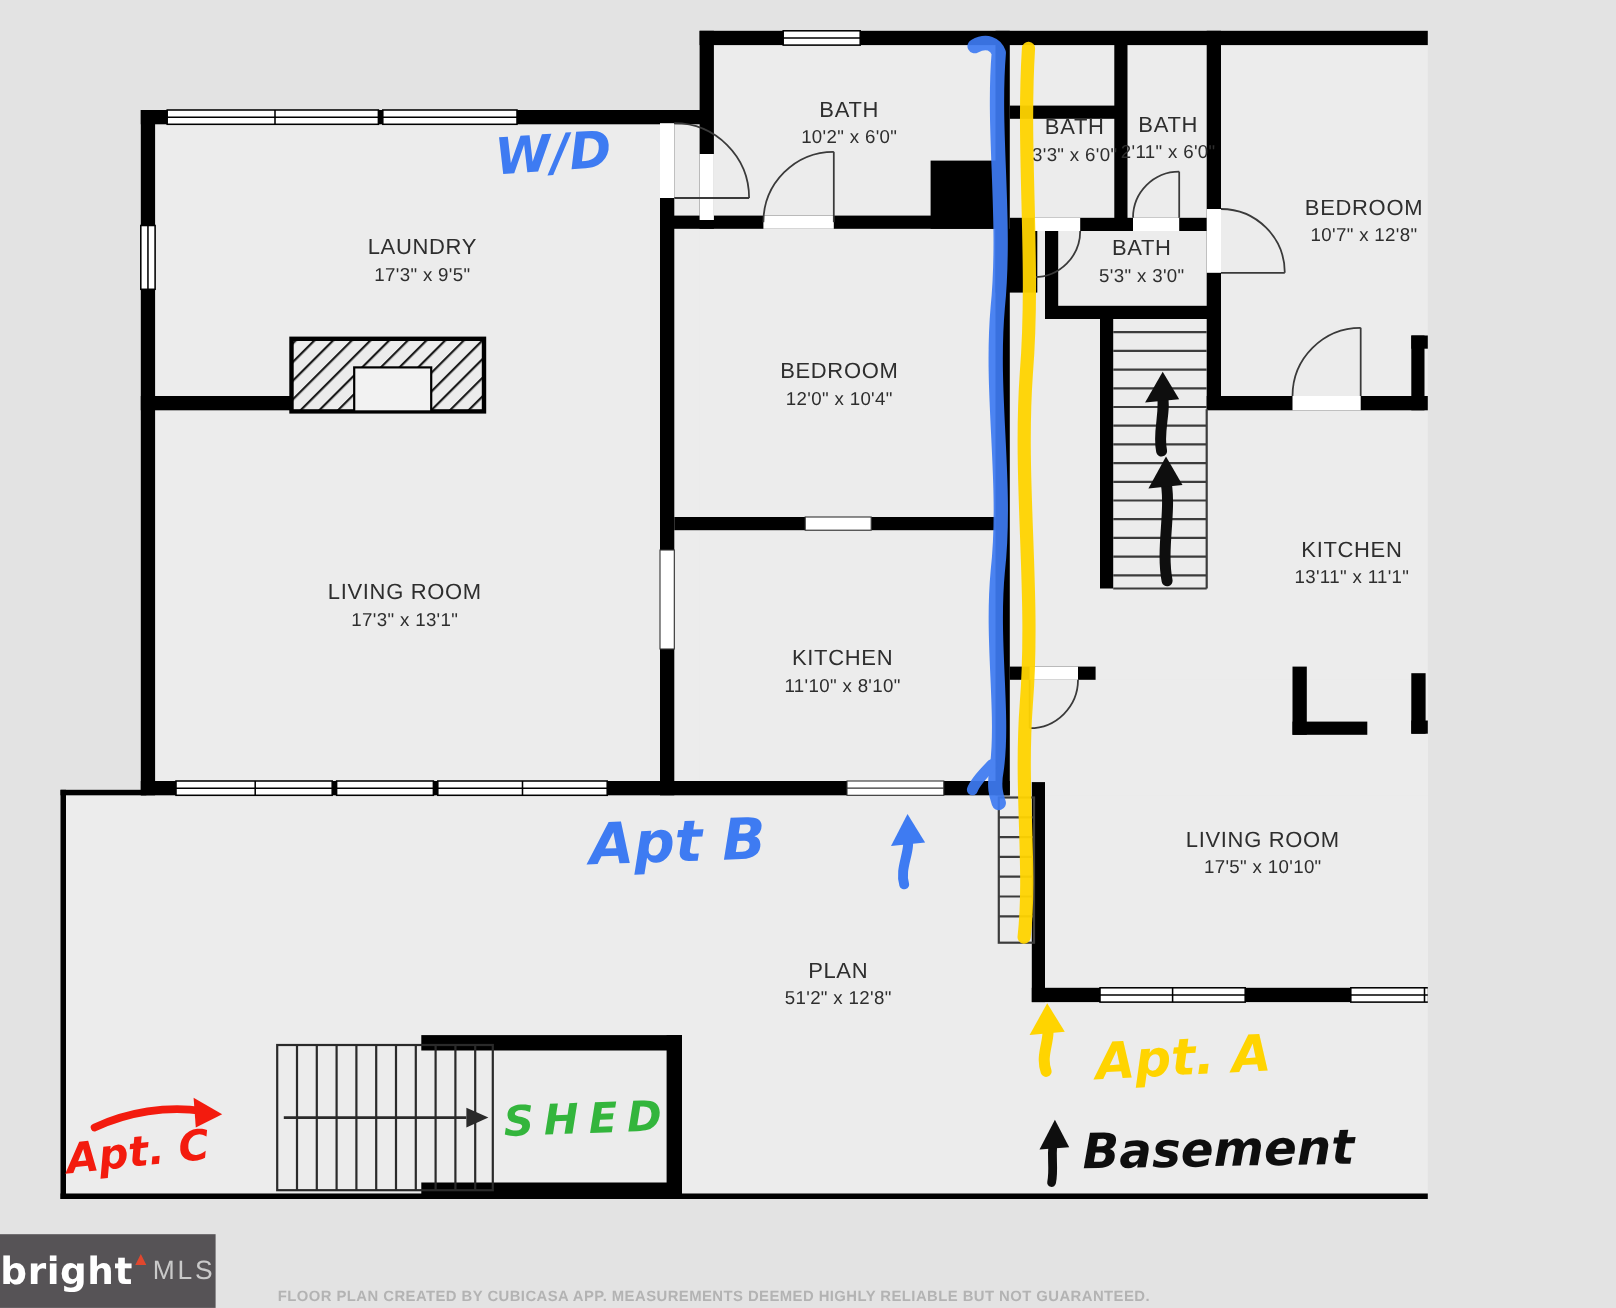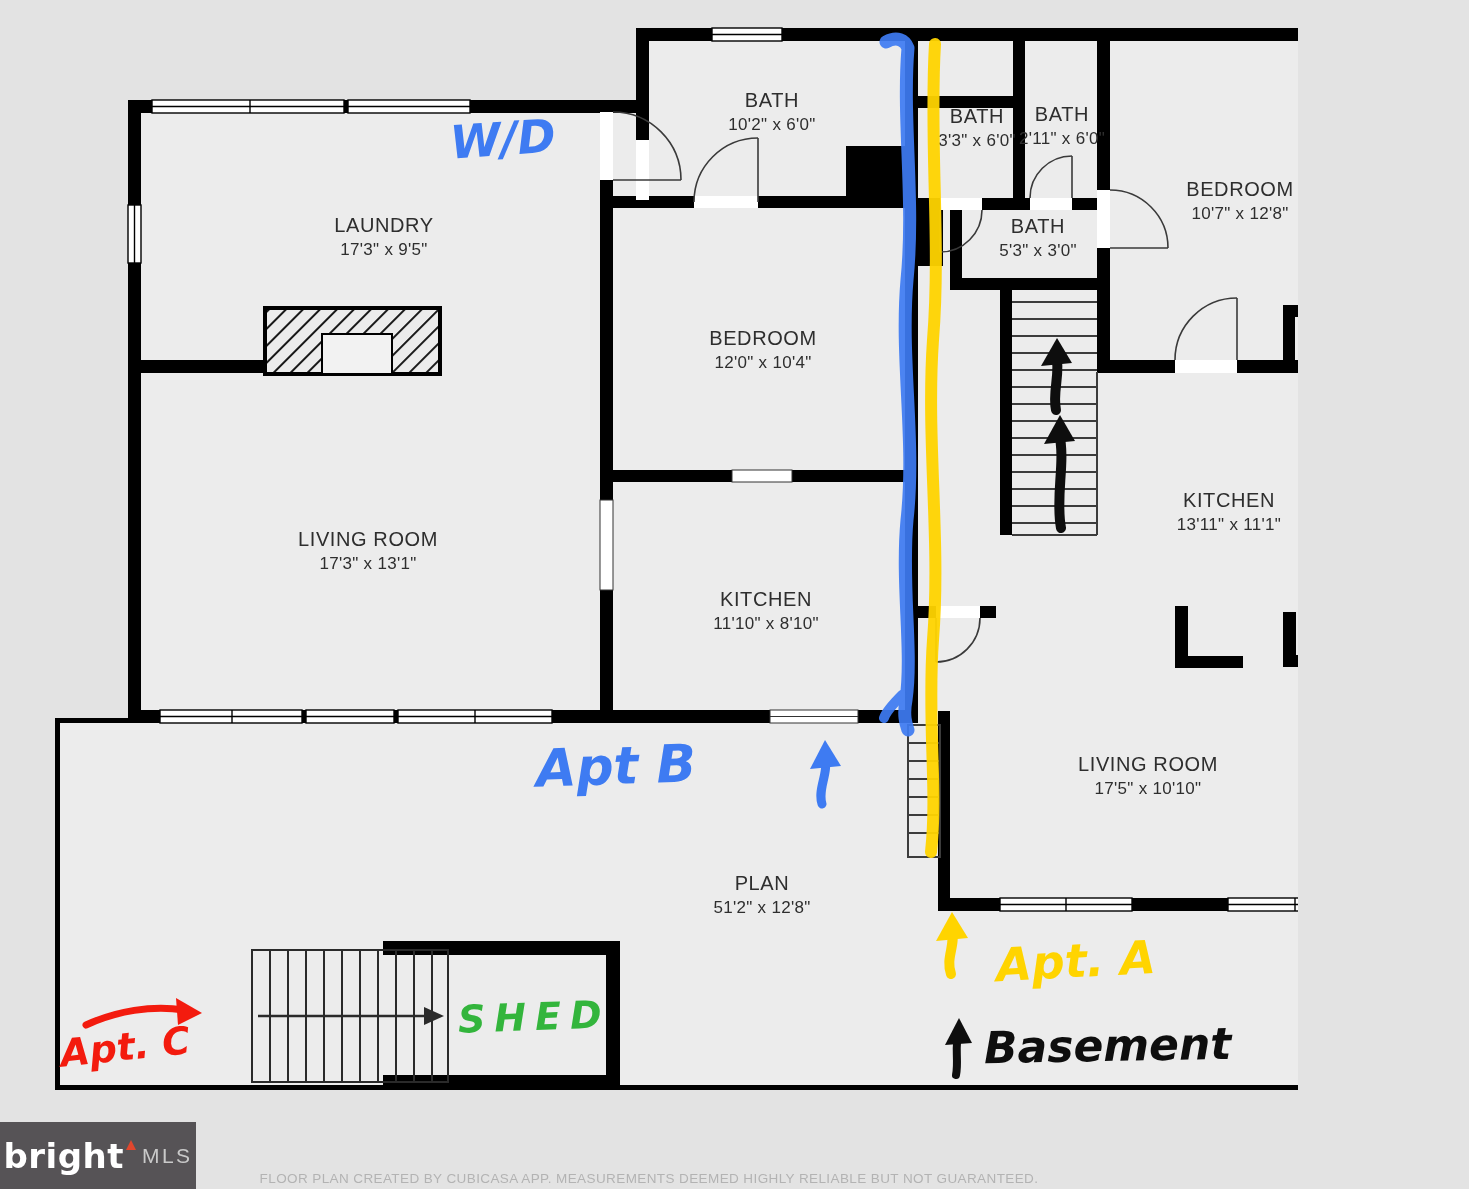--- a/index.html
+++ b/index.html
@@ -11,23 +11,23 @@
   .room-name{font-size:20px;letter-spacing:.6px;}
   .room-dims{font-size:17px;margin-top:3px;letter-spacing:.3px;}
   .ann{position:absolute;font-family:"DejaVu Sans",sans-serif;font-weight:bold;
        font-style:italic;white-space:nowrap;line-height:1;}
   .logo{position:absolute;left:0;top:1122px;width:196px;height:67px;
         display:flex;align-items:center;justify-content:center;}
   .logo-brand{color:#ffffff;font-size:34px;font-weight:bold;letter-spacing:.5px;
               font-family:"DejaVu Sans",sans-serif;}
   .logo-flame{width:0;height:0;border-left:5px solid transparent;border-right:5px solid transparent;
               border-bottom:10px solid #e0472e;margin:-22px 2px 0 2px;}
-  .logo-suffix{color:#c9c9c9;font-size:21px;letter-spacing:2.5px;margin-left:4px;}
+  .logo-suffix{color:#c9c9c9;font-size:24px;letter-spacing:2.5px;margin-left:4px;}
   .footer{position:absolute;left:0;top:1171px;width:100%;text-align:center;
-          color:#b3b3b3;font-size:13.5px;letter-spacing:.4px;}
+          color:#b3b3b3;font-size:13.5px;letter-spacing:.4px;font-weight:bold;}
 </style>
 </head>
 <body>
 
 <div class="canvas" style="background: rgb(227, 227, 227);">
 
   <svg class="layer" width="1469" height="1189" viewBox="0 0 1469 1189">
     <defs>
       <pattern id="hatch" patternUnits="userSpaceOnUse" width="12" height="12" patternTransform="rotate(45)">
         <rect width="12" height="12" fill="#ececec"></rect>

